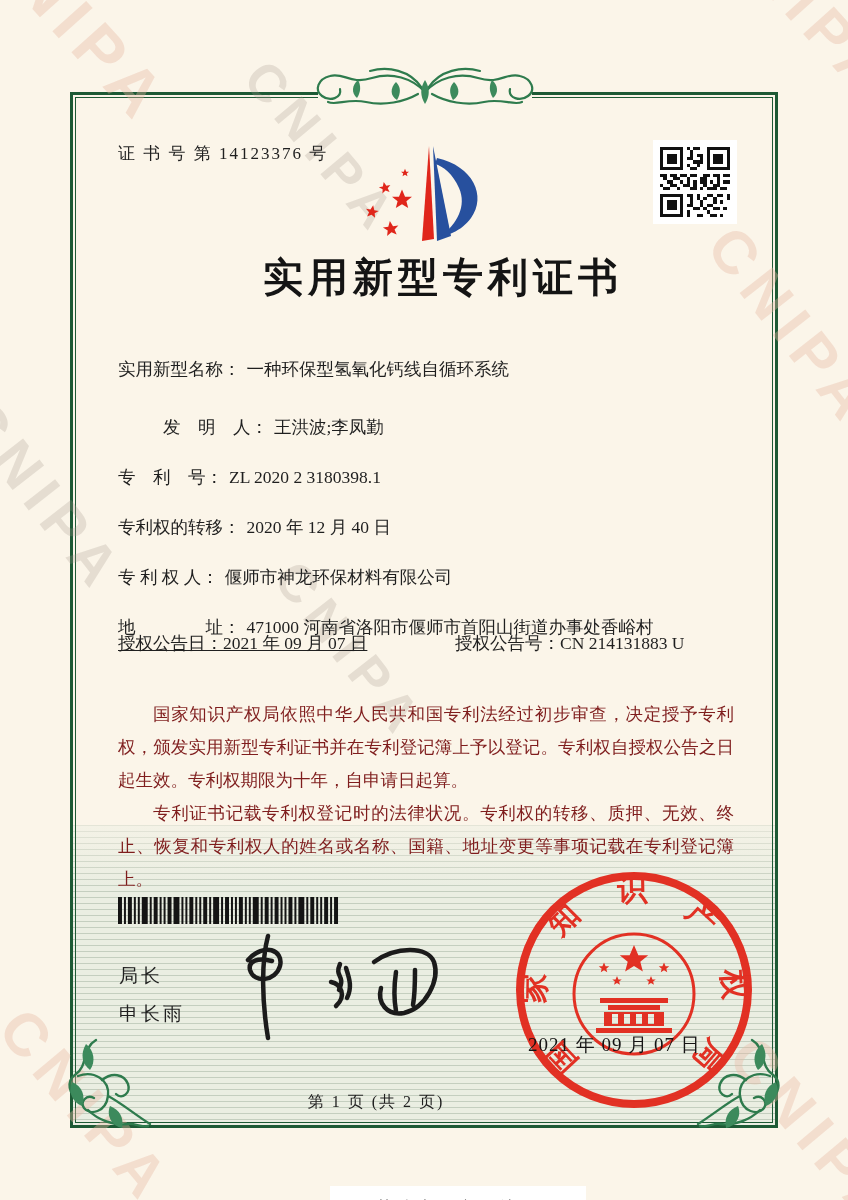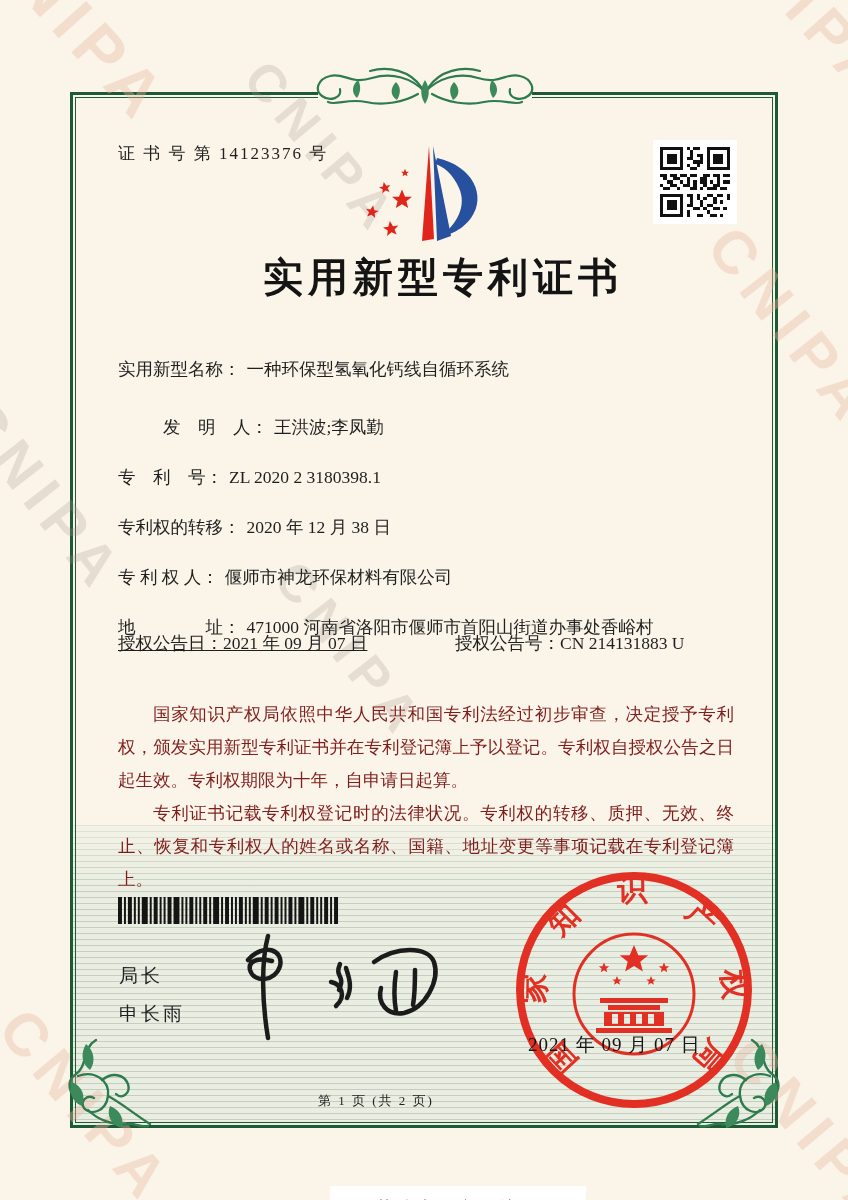--- a/index.html
+++ b/index.html
@@ -71,21 +71,21 @@
 
   .director { position:absolute; left:119px; top:963px; font-size:19px; letter-spacing:3px; }
   .director .name { margin-top:12px; }
   .signature { position:absolute; left:228px; top:920px; width:235px; height:125px; }
 
   .seal { position:absolute; left:512px; top:868px; width:244px; height:244px; opacity:0.95; }
   .seal-date { position:absolute; left:528px; top:1032px; font-size:19px; color:#141414;
                letter-spacing:1px; white-space:nowrap; }
 
   .page-no { position:absolute; left:0; top:1092px; width:720px; text-align:center;
-             font-size:13px; letter-spacing:2px;padding-left:32px; }
+             font-size:16px; letter-spacing:2px;padding-left:32px; }
 
   .cont-strip { position:absolute; left:330px; top:1141px; width:256px; height:44px;
                 background:#ffffff; display:flex; align-items:center; justify-content:center; z-index:4;margin-top:45px; }
   .cont-strip span { font-size:16.5px; letter-spacing:4px; }
 </style>
 </head>
 <body>
 
 <div class="page">
 
@@ -263,21 +263,21 @@
     <div class="field f0">
       <span class="lab">实用新型名称：</span><span class="val">一种环保型氢氧化钙线自循环系统</span>
     </div>
     <div class="field f1">
       <span class="lab">发　明　人：</span><span class="val">王洪波;李凤勤</span>
     </div>
     <div class="field f2">
       <span class="lab">专　利　号：</span><span class="val">ZL 2020 2 3180398.1</span>
     </div>
     <div class="field f3">
-      <span class="lab">专利权的转移：</span><span class="val">2020 年 12 月 38 日</span>
+      <span class="lab">专利权的转移：</span><span class="val">2020 年 12 月 40 日</span>
     </div>
     <div class="field f4">
       <span class="lab">专 利 权 人：</span><span class="val">偃师市神龙环保材料有限公司</span>
     </div>
     <div class="field f5">
       <span class="lab">地　　　　址：</span><span class="val">471000 河南省洛阳市偃师市首阳山街道办事处香峪村</span>
     </div>
 
     <div class="grant">
       <span>授权公告日：</span><span>2021 年 09 月 07 日</span>

